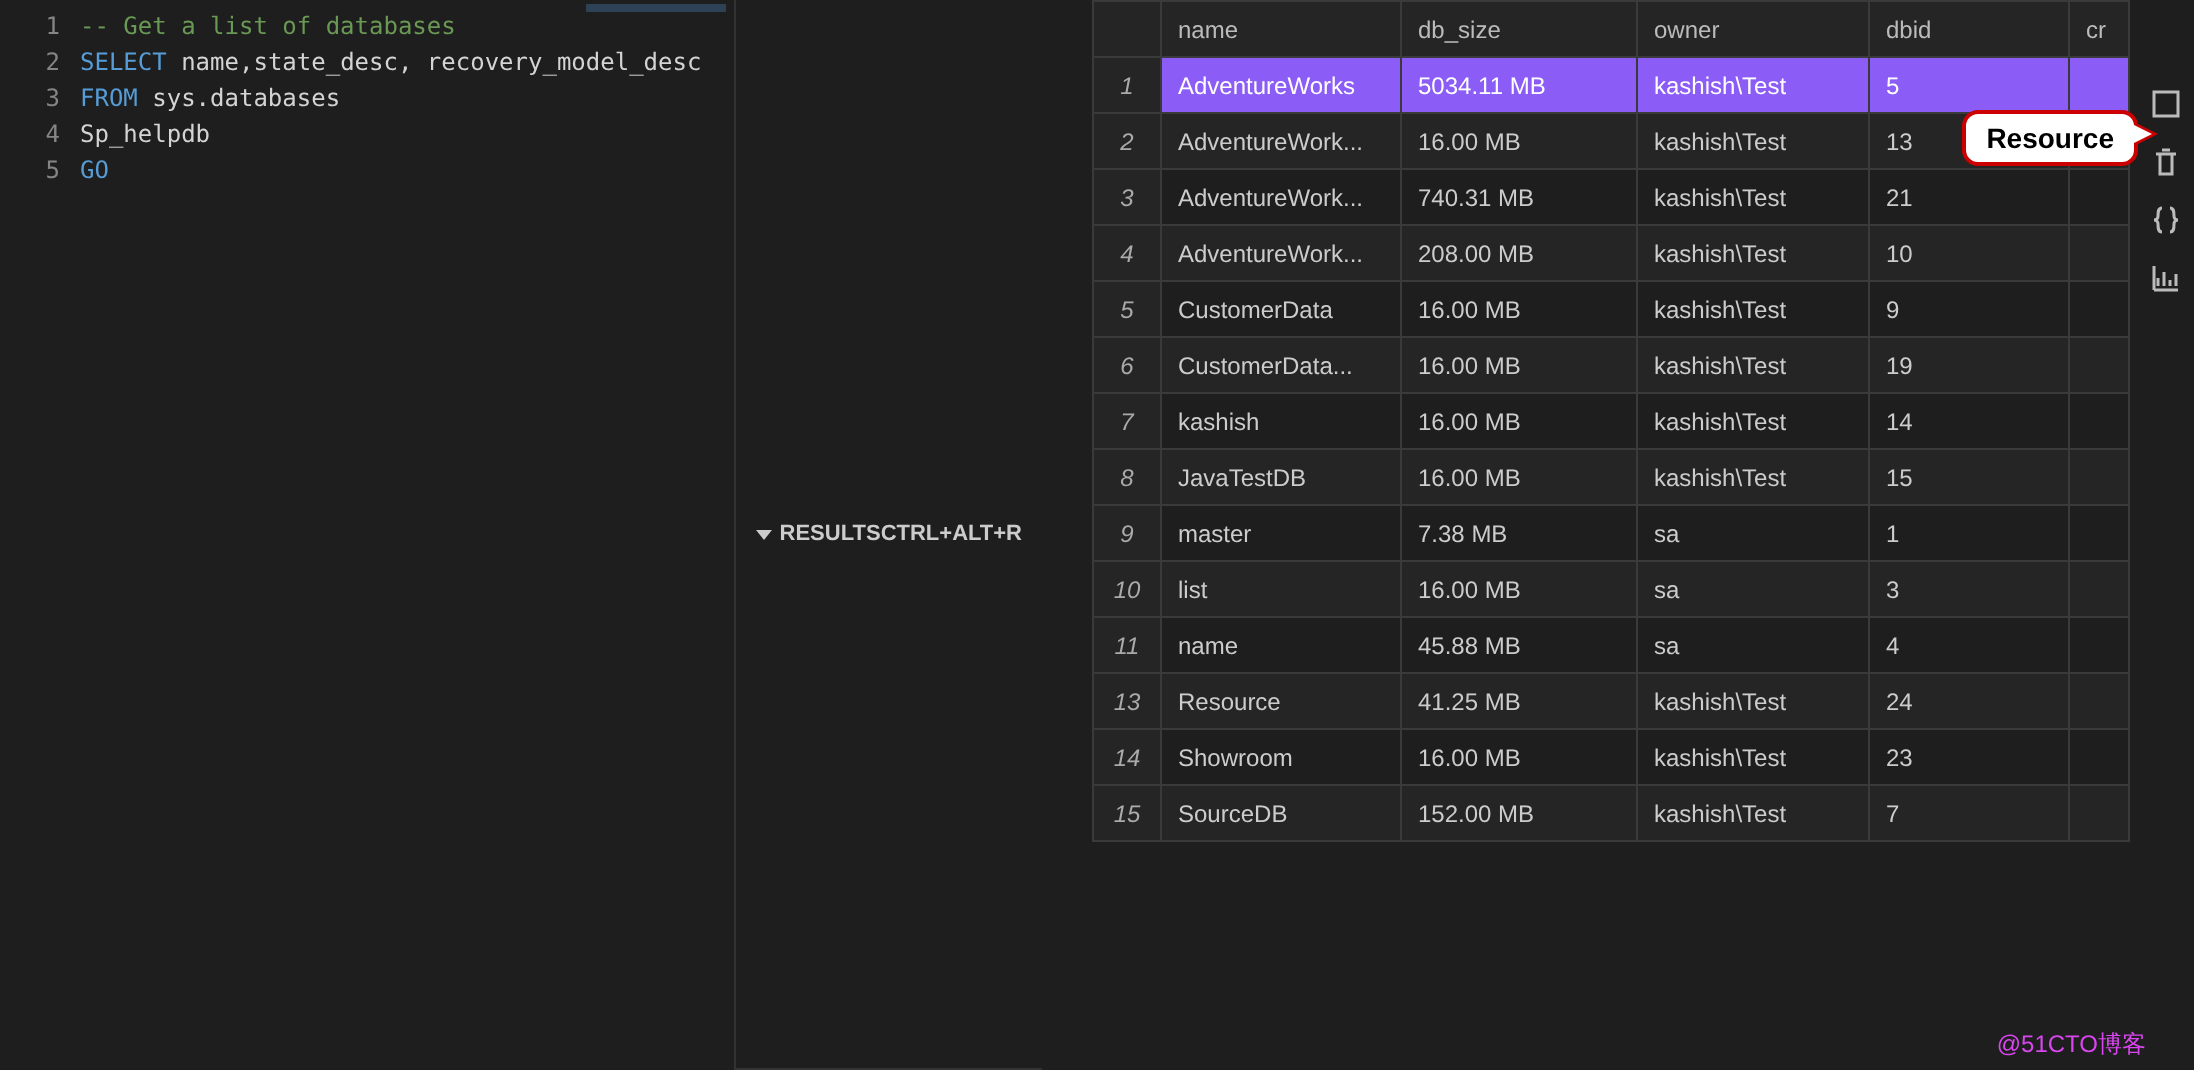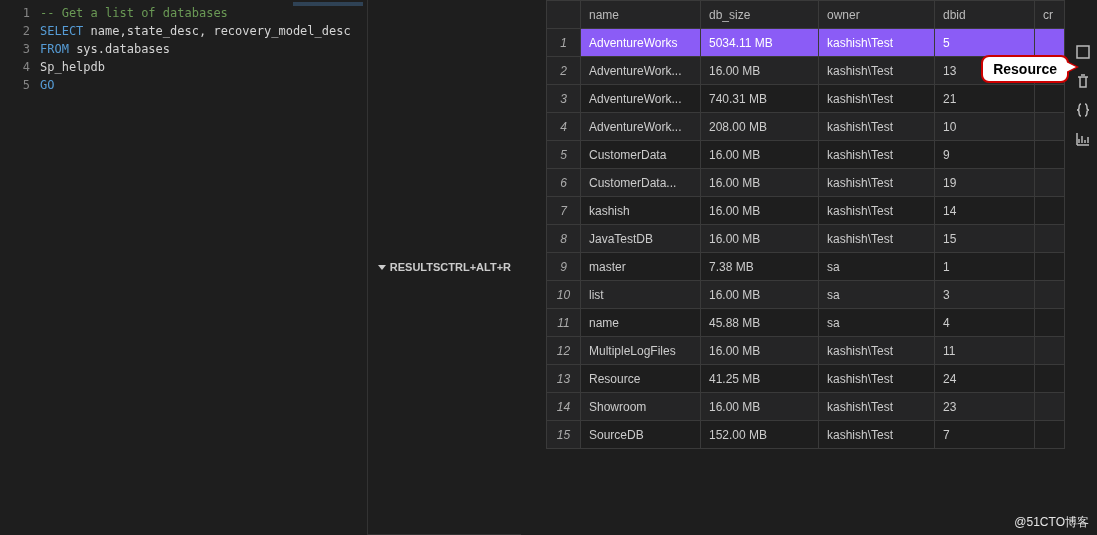--- a/index.html
+++ b/index.html
@@ -150,23 +150,23 @@
       right: -9px;
       top: 5px;
       width: 0; height: 0;
       border-left: 10px solid #fff;
       border-top: 5px solid transparent;
       border-bottom: 5px solid transparent;
       z-index: 1;
     }
     .watermark {
       position: absolute;
-      right: 8px;
+      right: 24px;
       bottom: 4px;
-      color: #e5e5e5;
+      color: #d946ef;
       font-size: 12px;
       z-index: 5;
     }
   </style>
 </head>
 <body>
 
 <div class="editor-pane">
   <div class="gutter">
       <div>1</div>
@@ -289,28 +289,20 @@
           </tr>
           <tr>
             <td class="rownum">11</td>
             <td>name</td>
             <td>45.88 MB</td>
             <td>sa</td>
             <td>4</td>
             <td></td>
           </tr>
           <tr>
-            <td class="rownum">12</td>
-            <td>MultipleLogFiles</td>
-            <td>16.00 MB</td>
-            <td>kashish\Test</td>
-            <td>11</td>
-            <td></td>
-          </tr>
-          <tr>
             <td class="rownum">13</td>
             <td>Resource</td>
             <td>41.25 MB</td>
             <td>kashish\Test</td>
             <td>24</td>
             <td></td>
           </tr>
           <tr>
             <td class="rownum">14</td>
             <td>Showroom</td>

